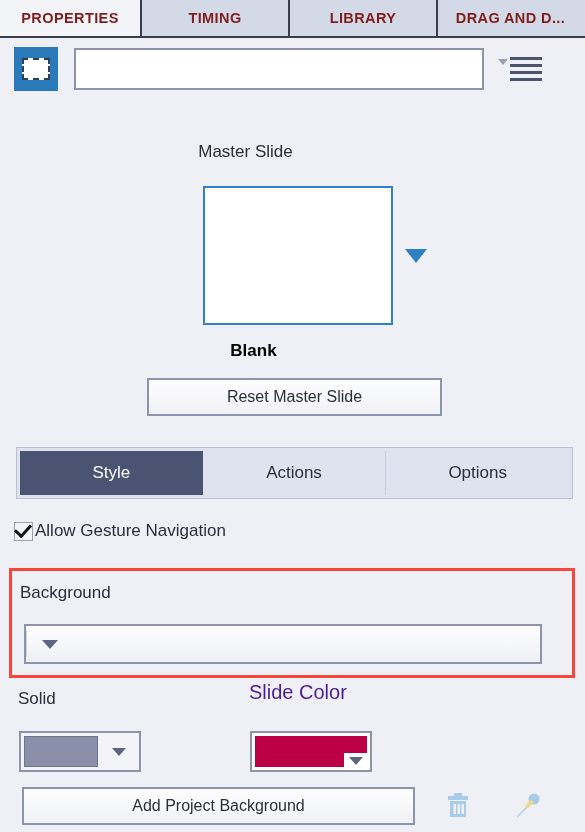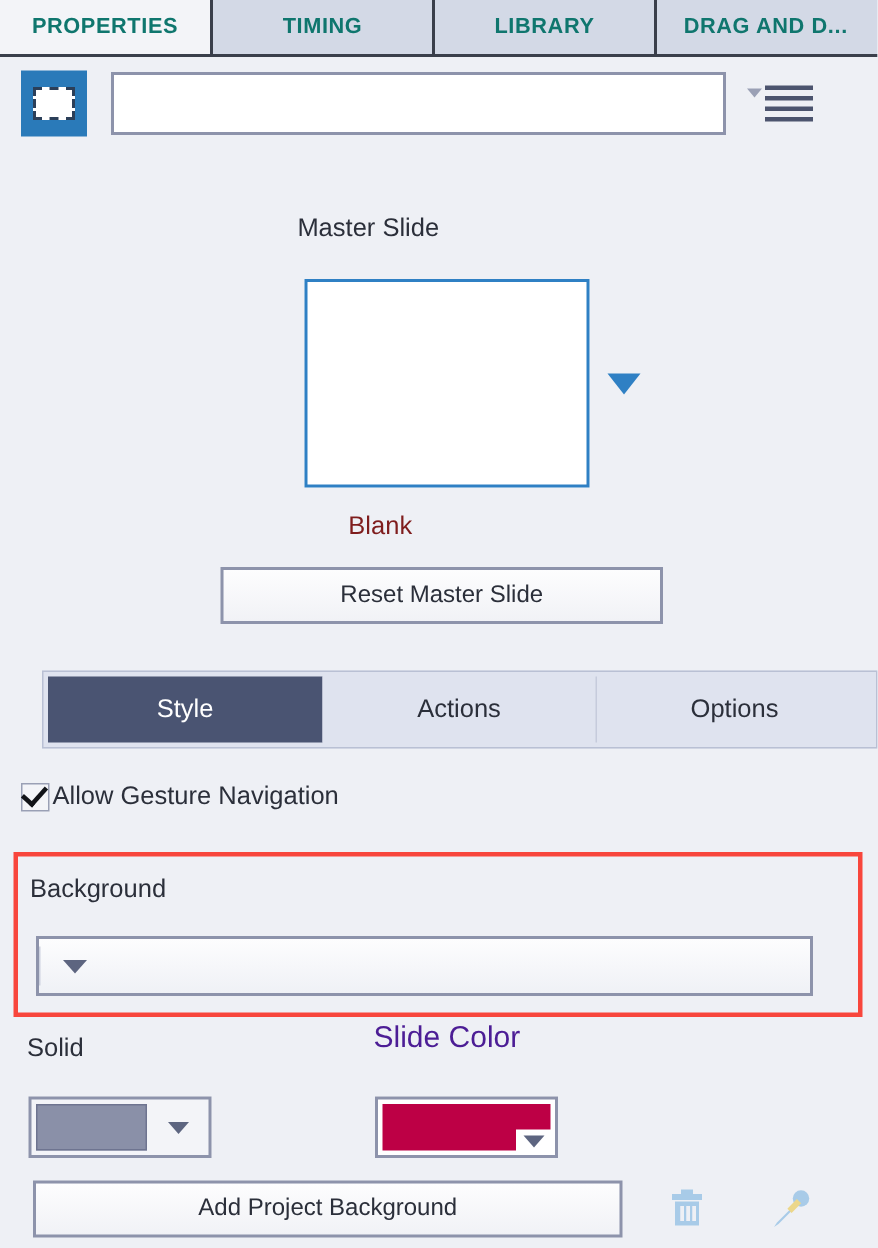--- a/index.html
+++ b/index.html
@@ -24,21 +24,21 @@
     background: #d3d9e6;
     box-sizing: border-box;
   }
   .tab {
     display: flex;
     align-items: center;
     justify-content: center;
     font-size: 14.5px;
     font-weight: bold;
     letter-spacing: 0.4px;
-    color: #0f766e;
+    color: #7f1d1d;
     background: #d3d9e6;
     border-right: 2px solid #3a3f4b;
     box-sizing: border-box;
     white-space: nowrap;
     overflow: hidden;
     cursor: default;
   }
   .tab.active {
     background: #f3f4f8;
   }
@@ -136,22 +136,22 @@
     border-right: 11px solid transparent;
     border-top: 14px solid #2f80c4;
     cursor: pointer;
   }
   .master-name {
     position: absolute;
     left: 0; top: 341px;
     width: 507px;
     text-align: center;
     font-size: 17px;
-    font-weight: normal;
-    color: #7f1d1d;
+    font-weight: bold;
+    color: #000000;
   }
 
   
   .reset-btn {
     position: absolute;
     left: 147px; top: 378px;
     width: 295px; height: 38px;
     background: linear-gradient(#fdfdfe, #f1f2f6);
     border: 2px solid #8d93ab;
     box-sizing: border-box;
@@ -165,21 +165,20 @@
   .seg-group {
     position: absolute;
     left: 16px; top: 447px;
     width: 557px; height: 52px;
     background: #dfe3ef;
     border: 1px solid #b9c0d4;
     box-sizing: border-box;
     display: flex;
     align-items: center;
     padding: 3px;
-    margin-left: 12px;
   }
   .seg {
     flex: 1;
     height: 100%;
     display: flex;
     align-items: center;
     justify-content: center;
     font-size: 17px;
     color: #2b2f3a;
     background: #dfe3ef;

